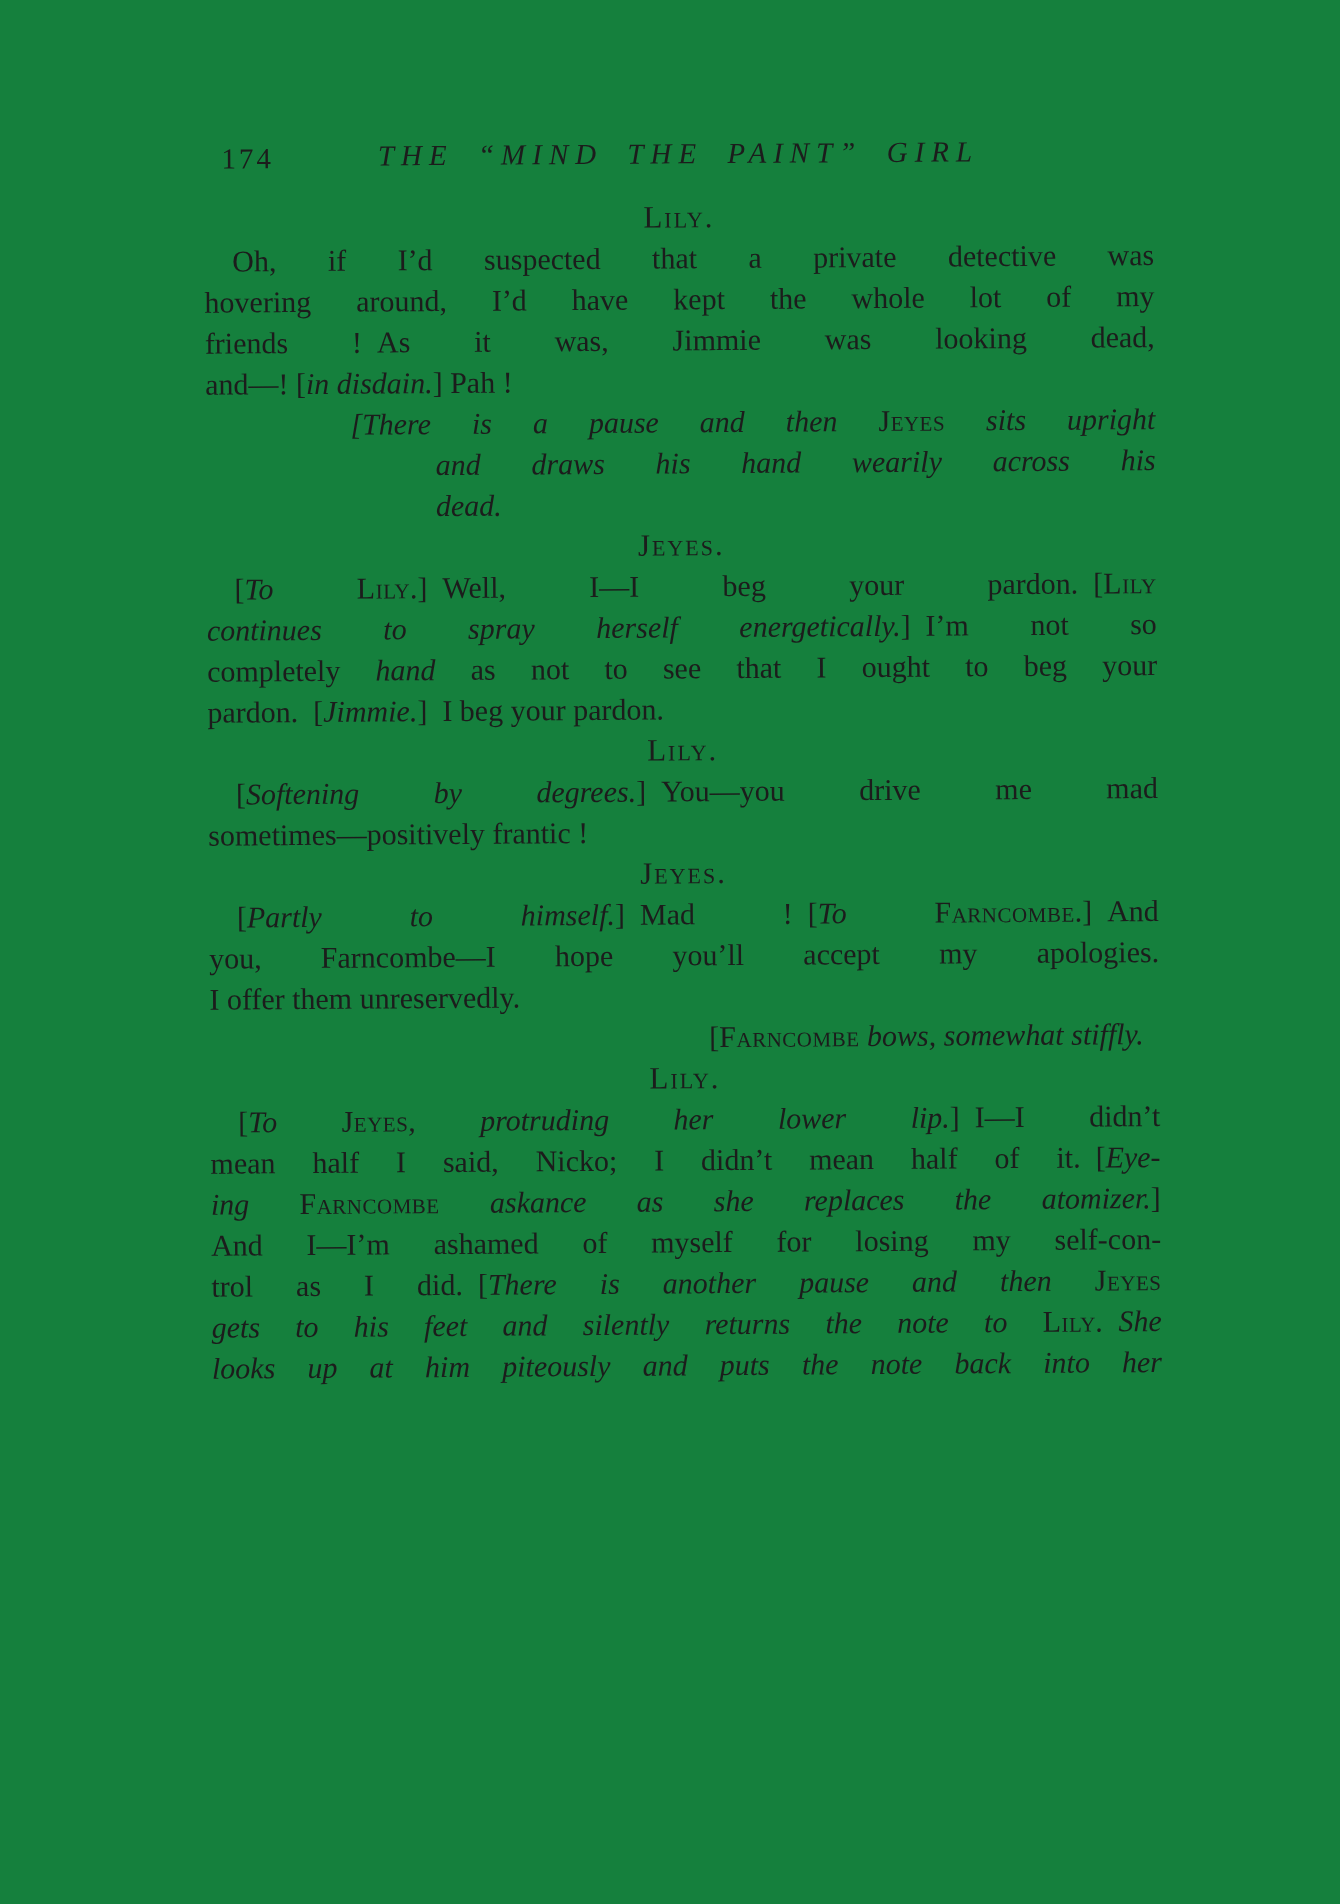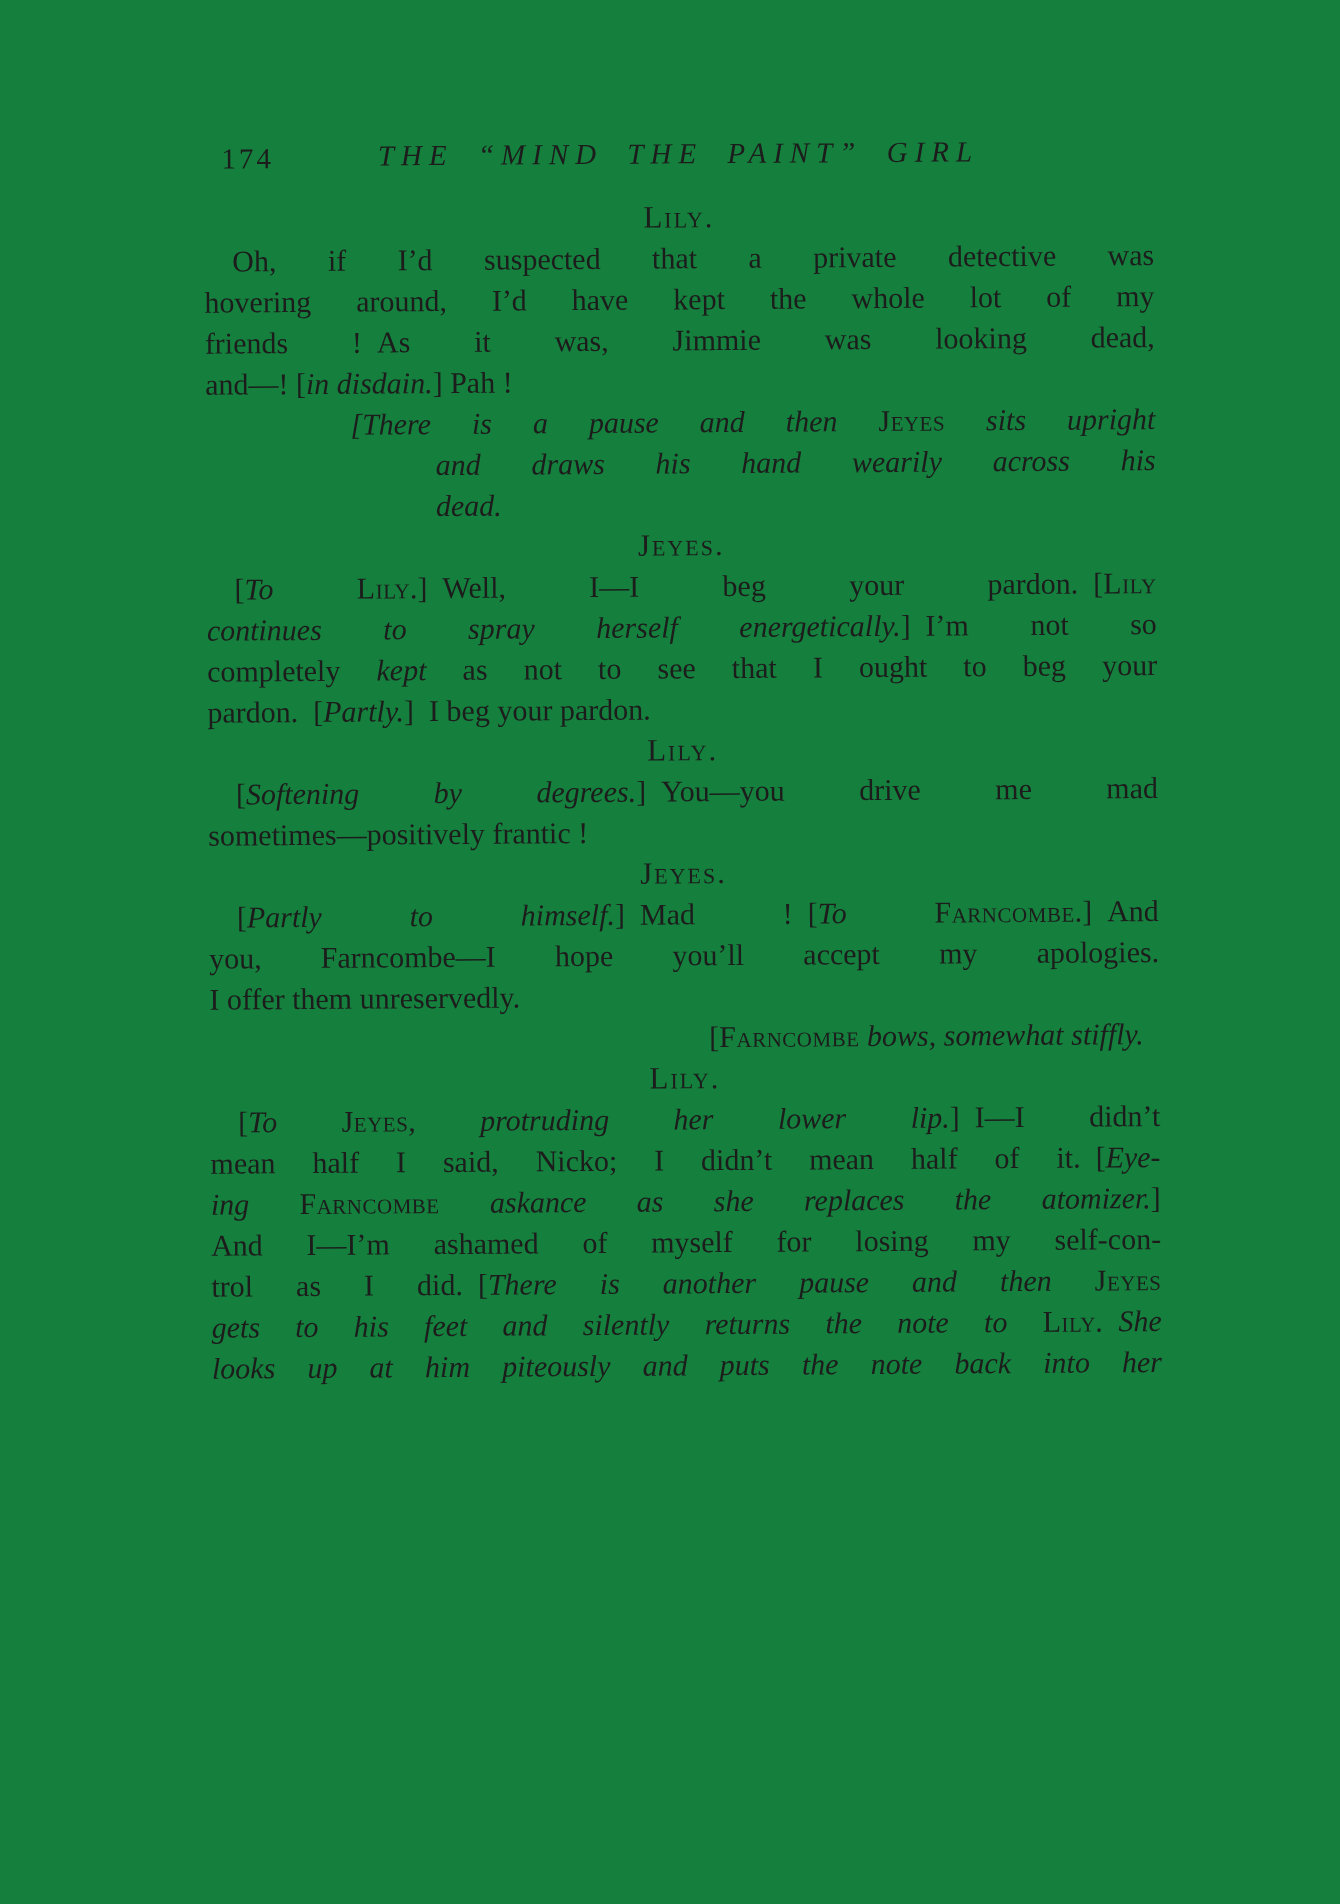--- a/index.html
+++ b/index.html
@@ -91,22 +91,22 @@
         </div>
         <div class="block stage">
           <div class="line just" style="padding-left: 145px;"><span class="s-i">[There is a pause and then </span><span class="s-sc">Jeyes</span><span class="s-i"> sits upright</span></div>
           <div class="line just" style="padding-left: 230px;"><span class="s-i">and draws his hand wearily across his</span></div>
           <div class="line" style="padding-left: 230px;"><span class="s-i">dead.</span></div>
         </div>
         <div class="block char-heading">Jeyes.</div>
         <div class="block speech">
           <div class="line just" style="padding-left: 28px;"><span class="s-r">[</span><span class="s-i">To </span><span class="s-sc">Lily</span><span class="s-r">.] Well, I—I beg your pardon. [</span><span class="s-sc">Lily</span></div>
           <div class="line just"><span class="s-i">continues to spray herself energetically.</span><span class="s-r">] I’m not so</span></div>
-          <div class="line just"><span class="s-r">completely </span><span class="s-i">kept</span><span class="s-r"> as not to see that I ought to beg your</span></div>
-          <div class="line"><span class="s-r">pardon. [</span><span class="s-i">Partly.</span><span class="s-r">] I beg your pardon.</span></div>
+          <div class="line just"><span class="s-r">completely </span><span class="s-i">hand</span><span class="s-r"> as not to see that I ought to beg your</span></div>
+          <div class="line"><span class="s-r">pardon. [</span><span class="s-i">Jimmie.</span><span class="s-r">] I beg your pardon.</span></div>
         </div>
         <div class="block char-heading">Lily.</div>
         <div class="block speech">
           <div class="line just" style="padding-left: 28px;"><span class="s-r">[</span><span class="s-i">Softening by degrees.</span><span class="s-r">] You—you drive me mad</span></div>
           <div class="line"><span class="s-r">sometimes—positively frantic !</span></div>
         </div>
         <div class="block char-heading">Jeyes.</div>
         <div class="block speech">
           <div class="line just" style="padding-left: 28px;"><span class="s-r">[</span><span class="s-i">Partly to himself.</span><span class="s-r">] Mad ! [</span><span class="s-i">To </span><span class="s-sc">Farncombe</span><span class="s-r">.] And</span></div>
           <div class="line just"><span class="s-r">you, Farncombe—I hope you’ll accept my apologies.</span></div>

